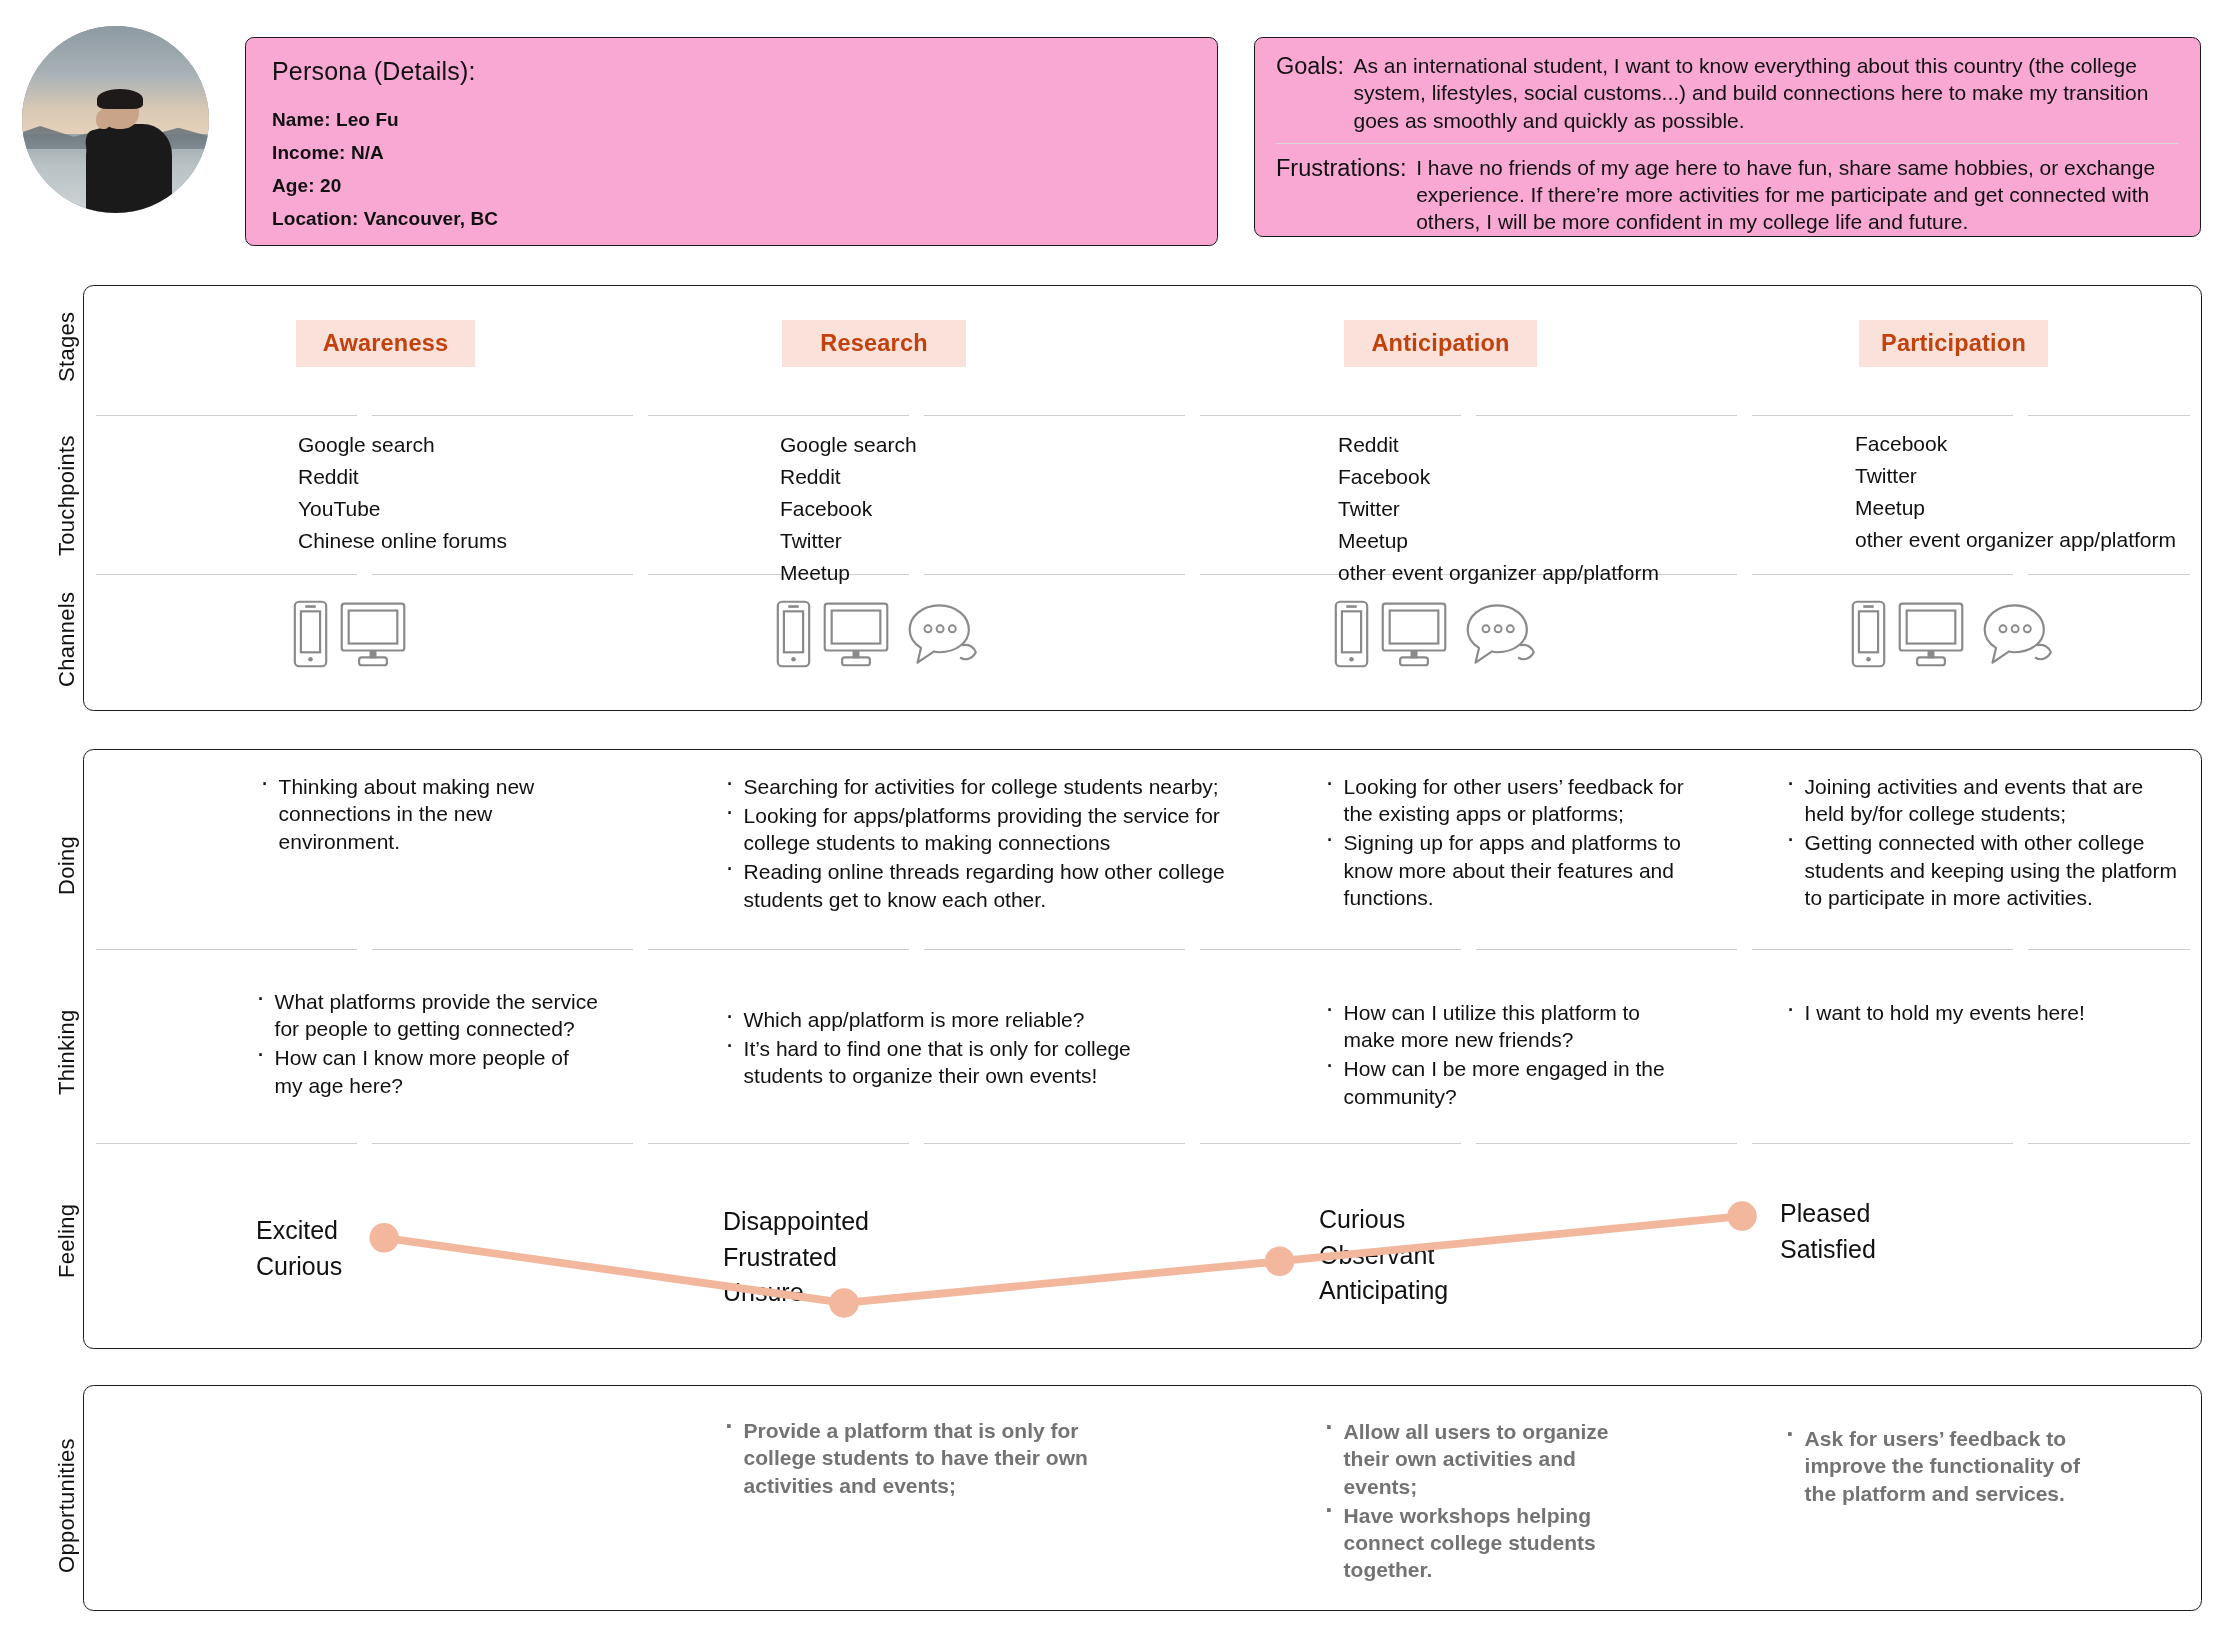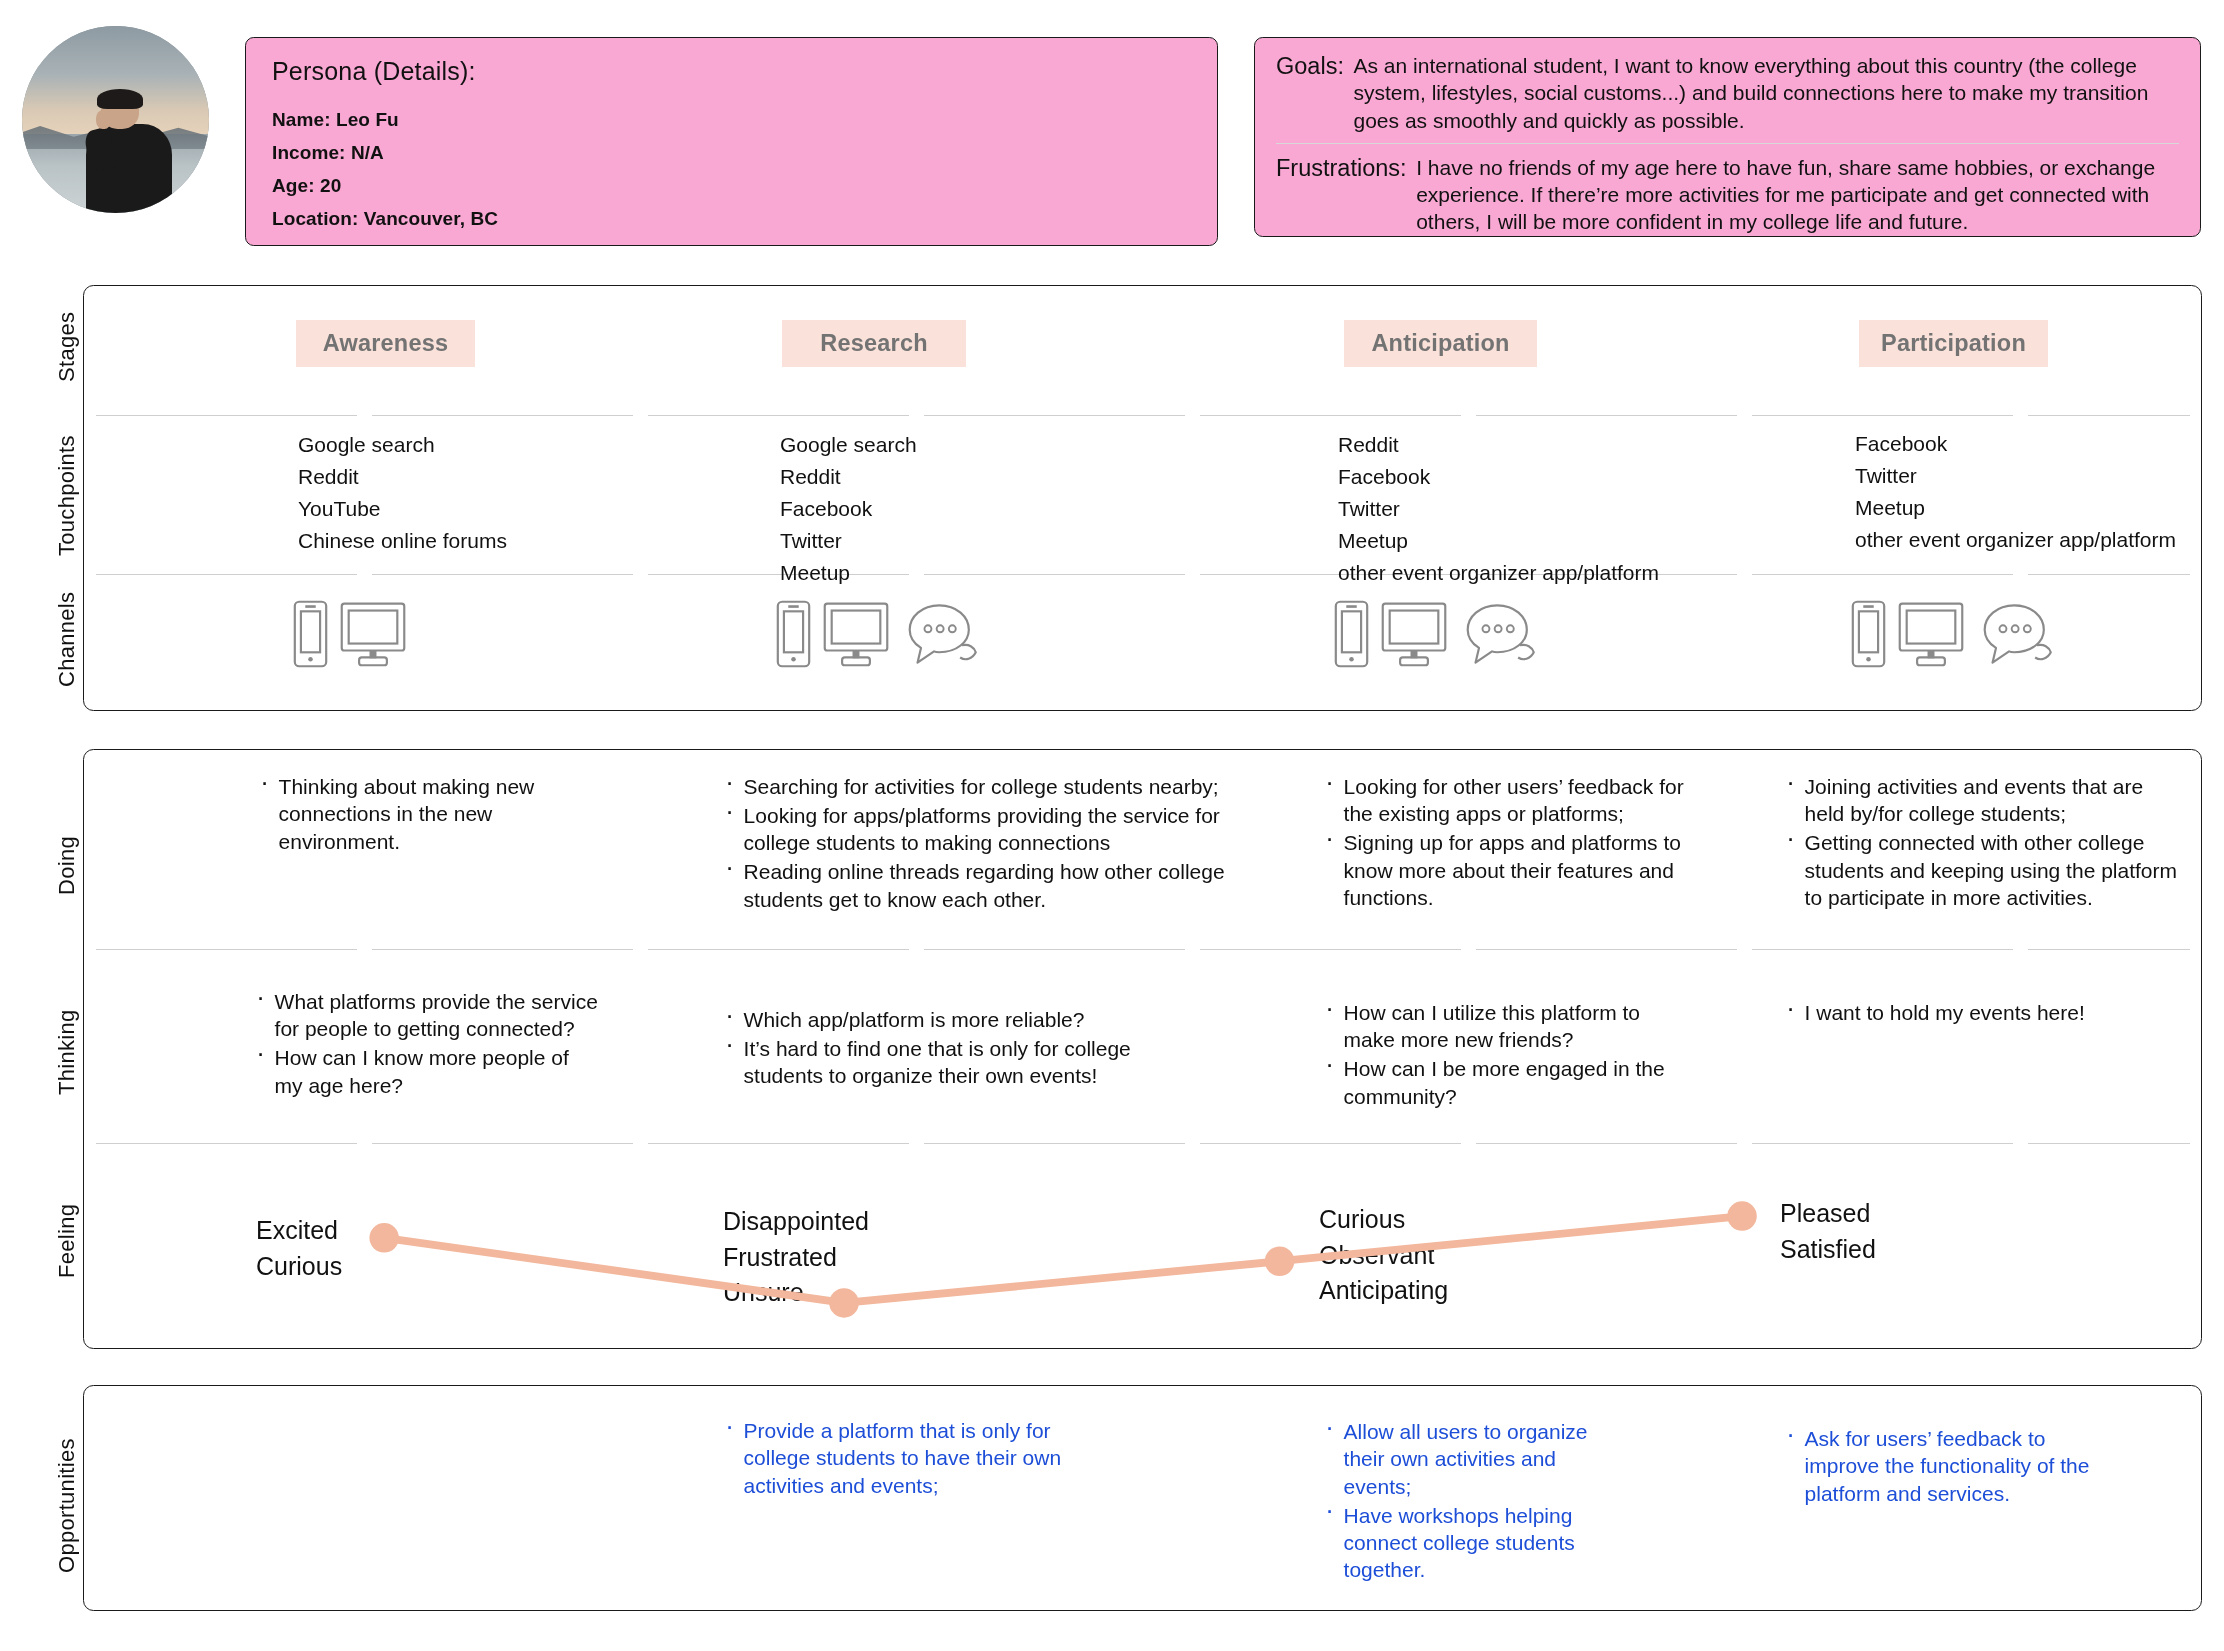--- a/index.html
+++ b/index.html
@@ -150,21 +150,21 @@
   .rowsep {
     position: absolute;
     height: 0.9px;
     background: repeating-linear-gradient(to right,
       #cfcfcf 0px, #cfcfcf 261px, rgba(255,255,255,0) 261px, rgba(255,255,255,0) 276px);
   }
 
   .stage-badge {
     position: absolute;
     background: #fae2da;
-    color: #737373;
+    color: #c2410c;
     font-size: 23.5px;
     font-weight: 700;
     display: flex;
     align-items: center;
     justify-content: center;
     letter-spacing: 0.2px;
     height: 47px;
   }
 
   .touch-list {
@@ -194,21 +194,21 @@
     margin-bottom: 1.7px;
   }
   .bullets li::before {
     content: "\00B7";
     position: absolute;
     left: 4.3px;
     top: -5.2px;
     font-size: 26px;
     line-height: 1.1;
   }
-  .opp { color: #1d4ed8; }
+  .opp { color: #737373; font-weight: bold; }
 
   .feel-words {
     position: absolute;
     font-size: 25px;
     line-height: 1.42;
     white-space: pre-line;
     font-weight: 400;
   }
 
   #feel-svg {

